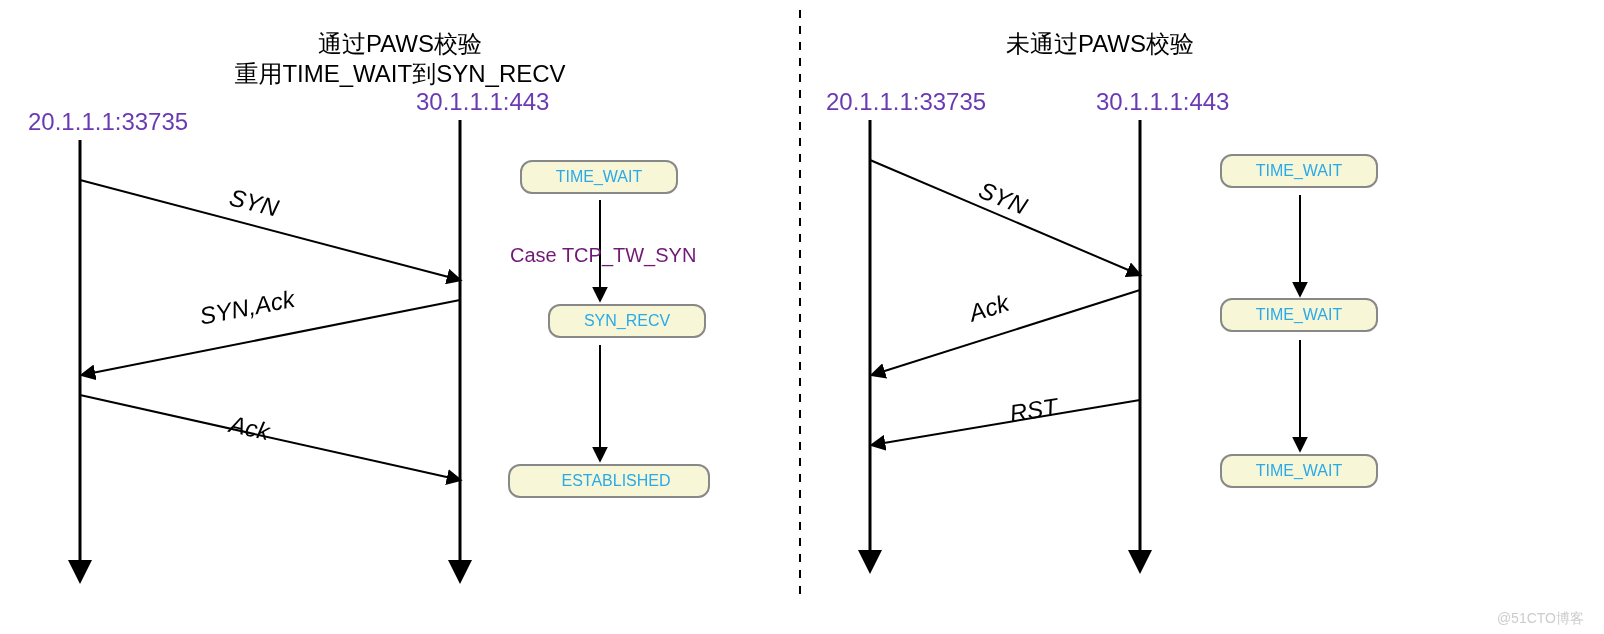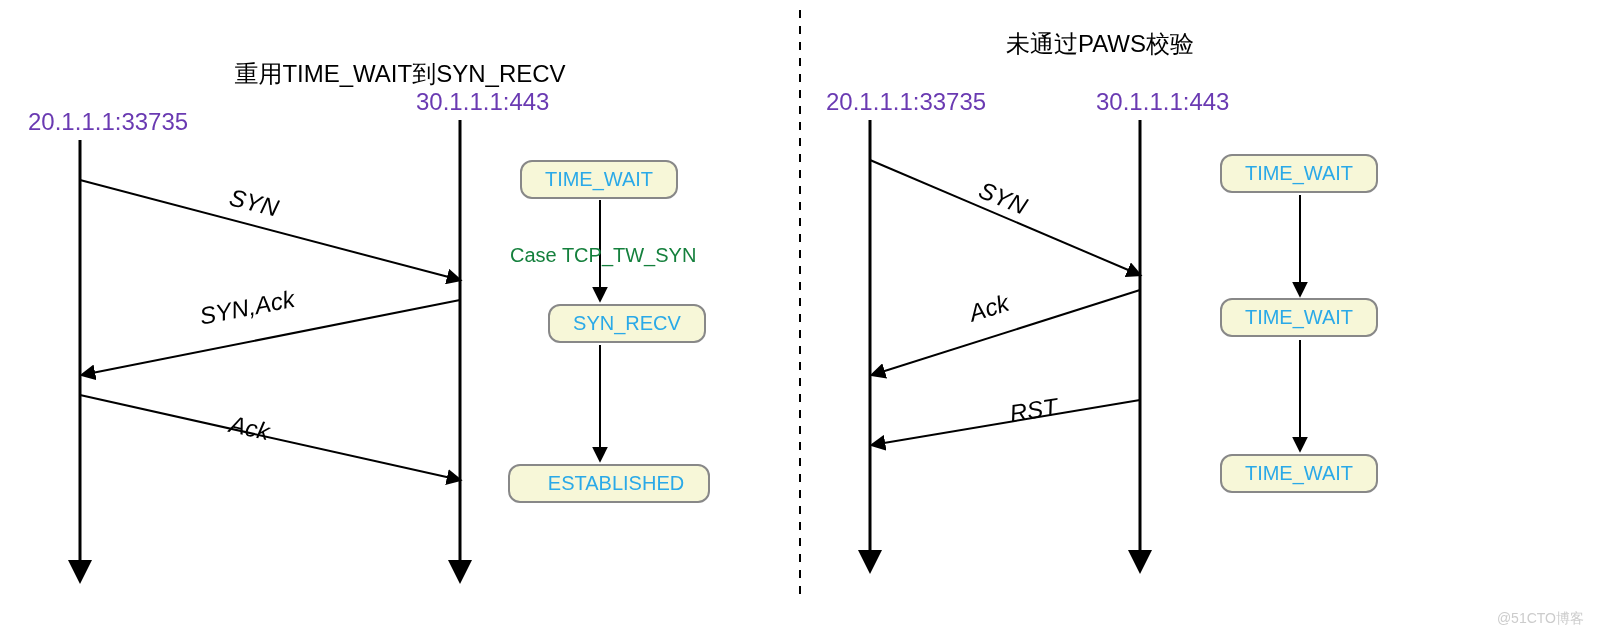--- a/index.html
+++ b/index.html
@@ -24,27 +24,27 @@
     position: absolute;
     font-size: 24px;
     color: #6a3ab2;
   }
   .state-box {
     position: absolute;
     border: 2px solid #888;
     border-radius: 12px;
     background: #f7f7d8;
     color: #2aa9e8;
-    font-size: 20px;
+    font-size: 16px;
     padding: 6px 12px;
     text-align: center;
   }
   .case-label {
     position: absolute;
-    color: #15803d;
+    color: #701a75;
     font-size: 20px;
   }
   .msg-label {
     position: absolute;
     font-size: 24px;
     font-style: italic;
     color: #000;
     transform-origin: left center;
   }
   .watermark {
@@ -84,20 +84,21 @@
     <line x1="1140" y1="120" x2="1140" y2="570" stroke="#000" stroke-width="3" marker-end="url(#arrow)"></line>
 
     <line x1="1300" y1="195" x2="1300" y2="295" stroke="#000" stroke-width="2" marker-end="url(#arrow)"></line>
     <line x1="1300" y1="340" x2="1300" y2="450" stroke="#000" stroke-width="2" marker-end="url(#arrow)"></line>
 
     <line x1="870" y1="160" x2="1140" y2="275" stroke="#000" stroke-width="2" marker-end="url(#arrow)"></line>
     <line x1="1140" y1="290" x2="872" y2="375" stroke="#000" stroke-width="2" marker-end="url(#arrow)"></line>
     <line x1="1140" y1="400" x2="872" y2="445" stroke="#000" stroke-width="2" marker-end="url(#arrow)"></line>
   </svg>
 
+  <div class="title" style="left:200px; top:28px;">通过PAWS校验</div>
   <div class="title" style="left:200px; top:58px;text-align:center;">重用TIME_WAIT到SYN_RECV</div>
   <div class="endpoint" style="left:28px; top:108px;">20.1.1.1:33735</div>
   <div class="endpoint" style="left:416px; top:88px;">30.1.1.1:443</div>
 
   <div class="state-box" style="left:520px; top:160px; width:130px;">TIME_WAIT</div>
   <div class="state-box" style="left:520px; top:304px; width:130px;margin-left:28px;">SYN_RECV</div>
   <div class="state-box" style="left:508px; top:464px; width:160px;padding-left:26px;">ESTABLISHED</div>
   <div class="case-label" style="left:510px; top:244px;">Case TCP_TW_SYN</div>
 
   <div class="msg-label" style="left:230px; top:183px; transform:rotate(14deg);">SYN</div>

